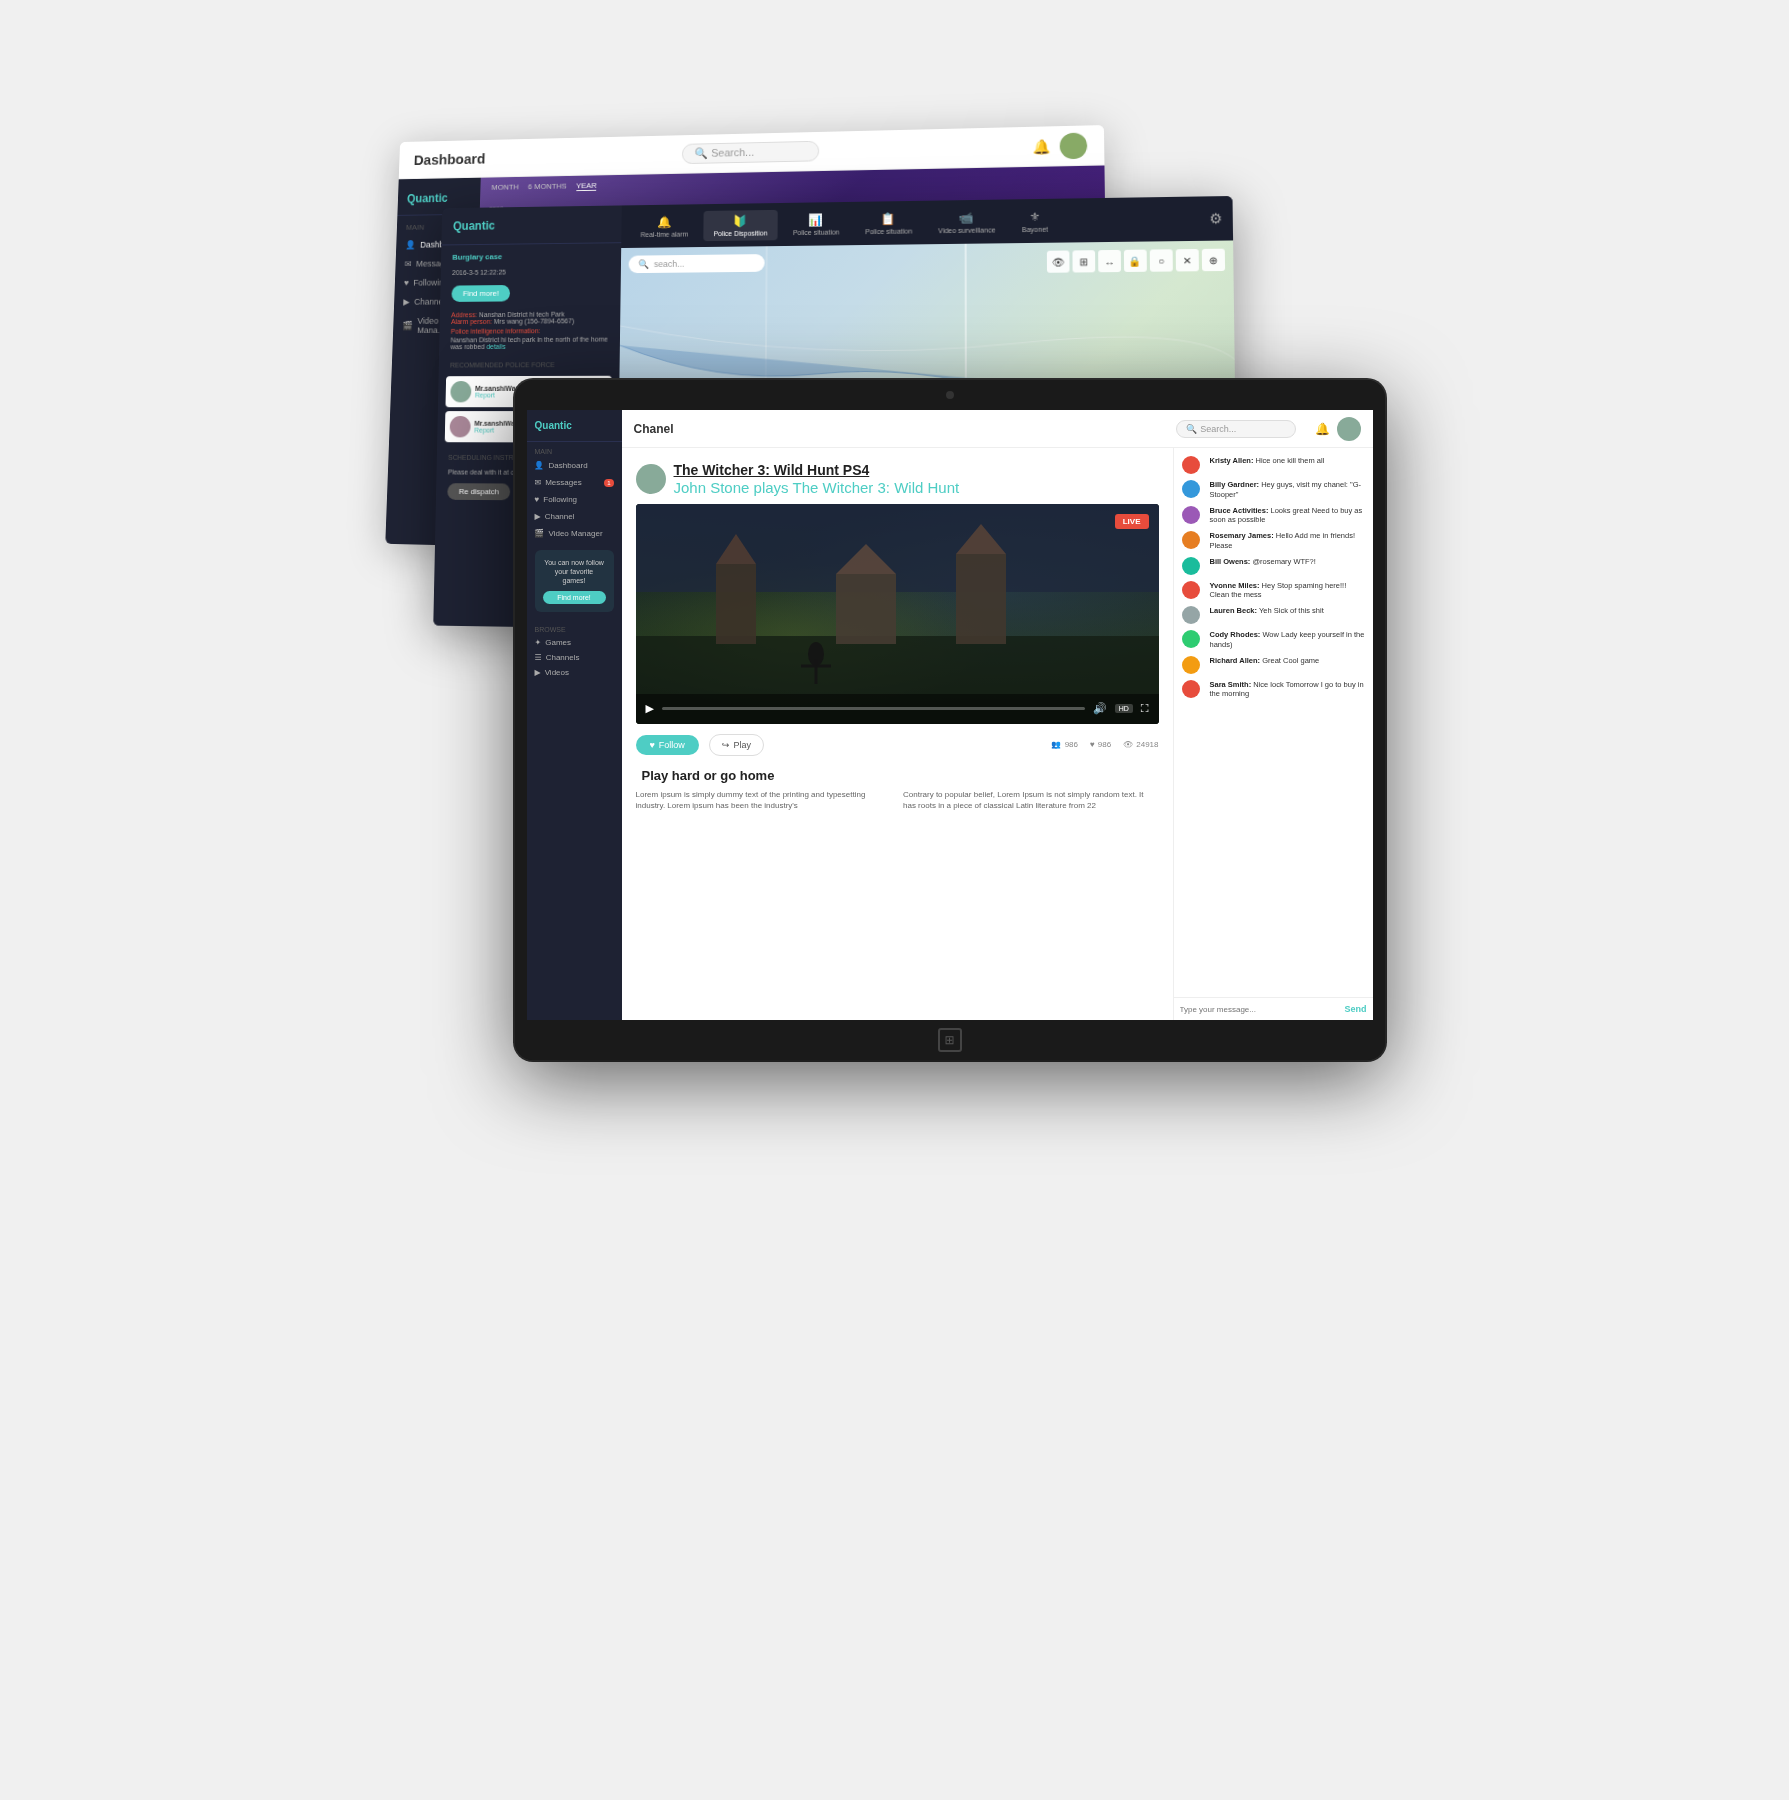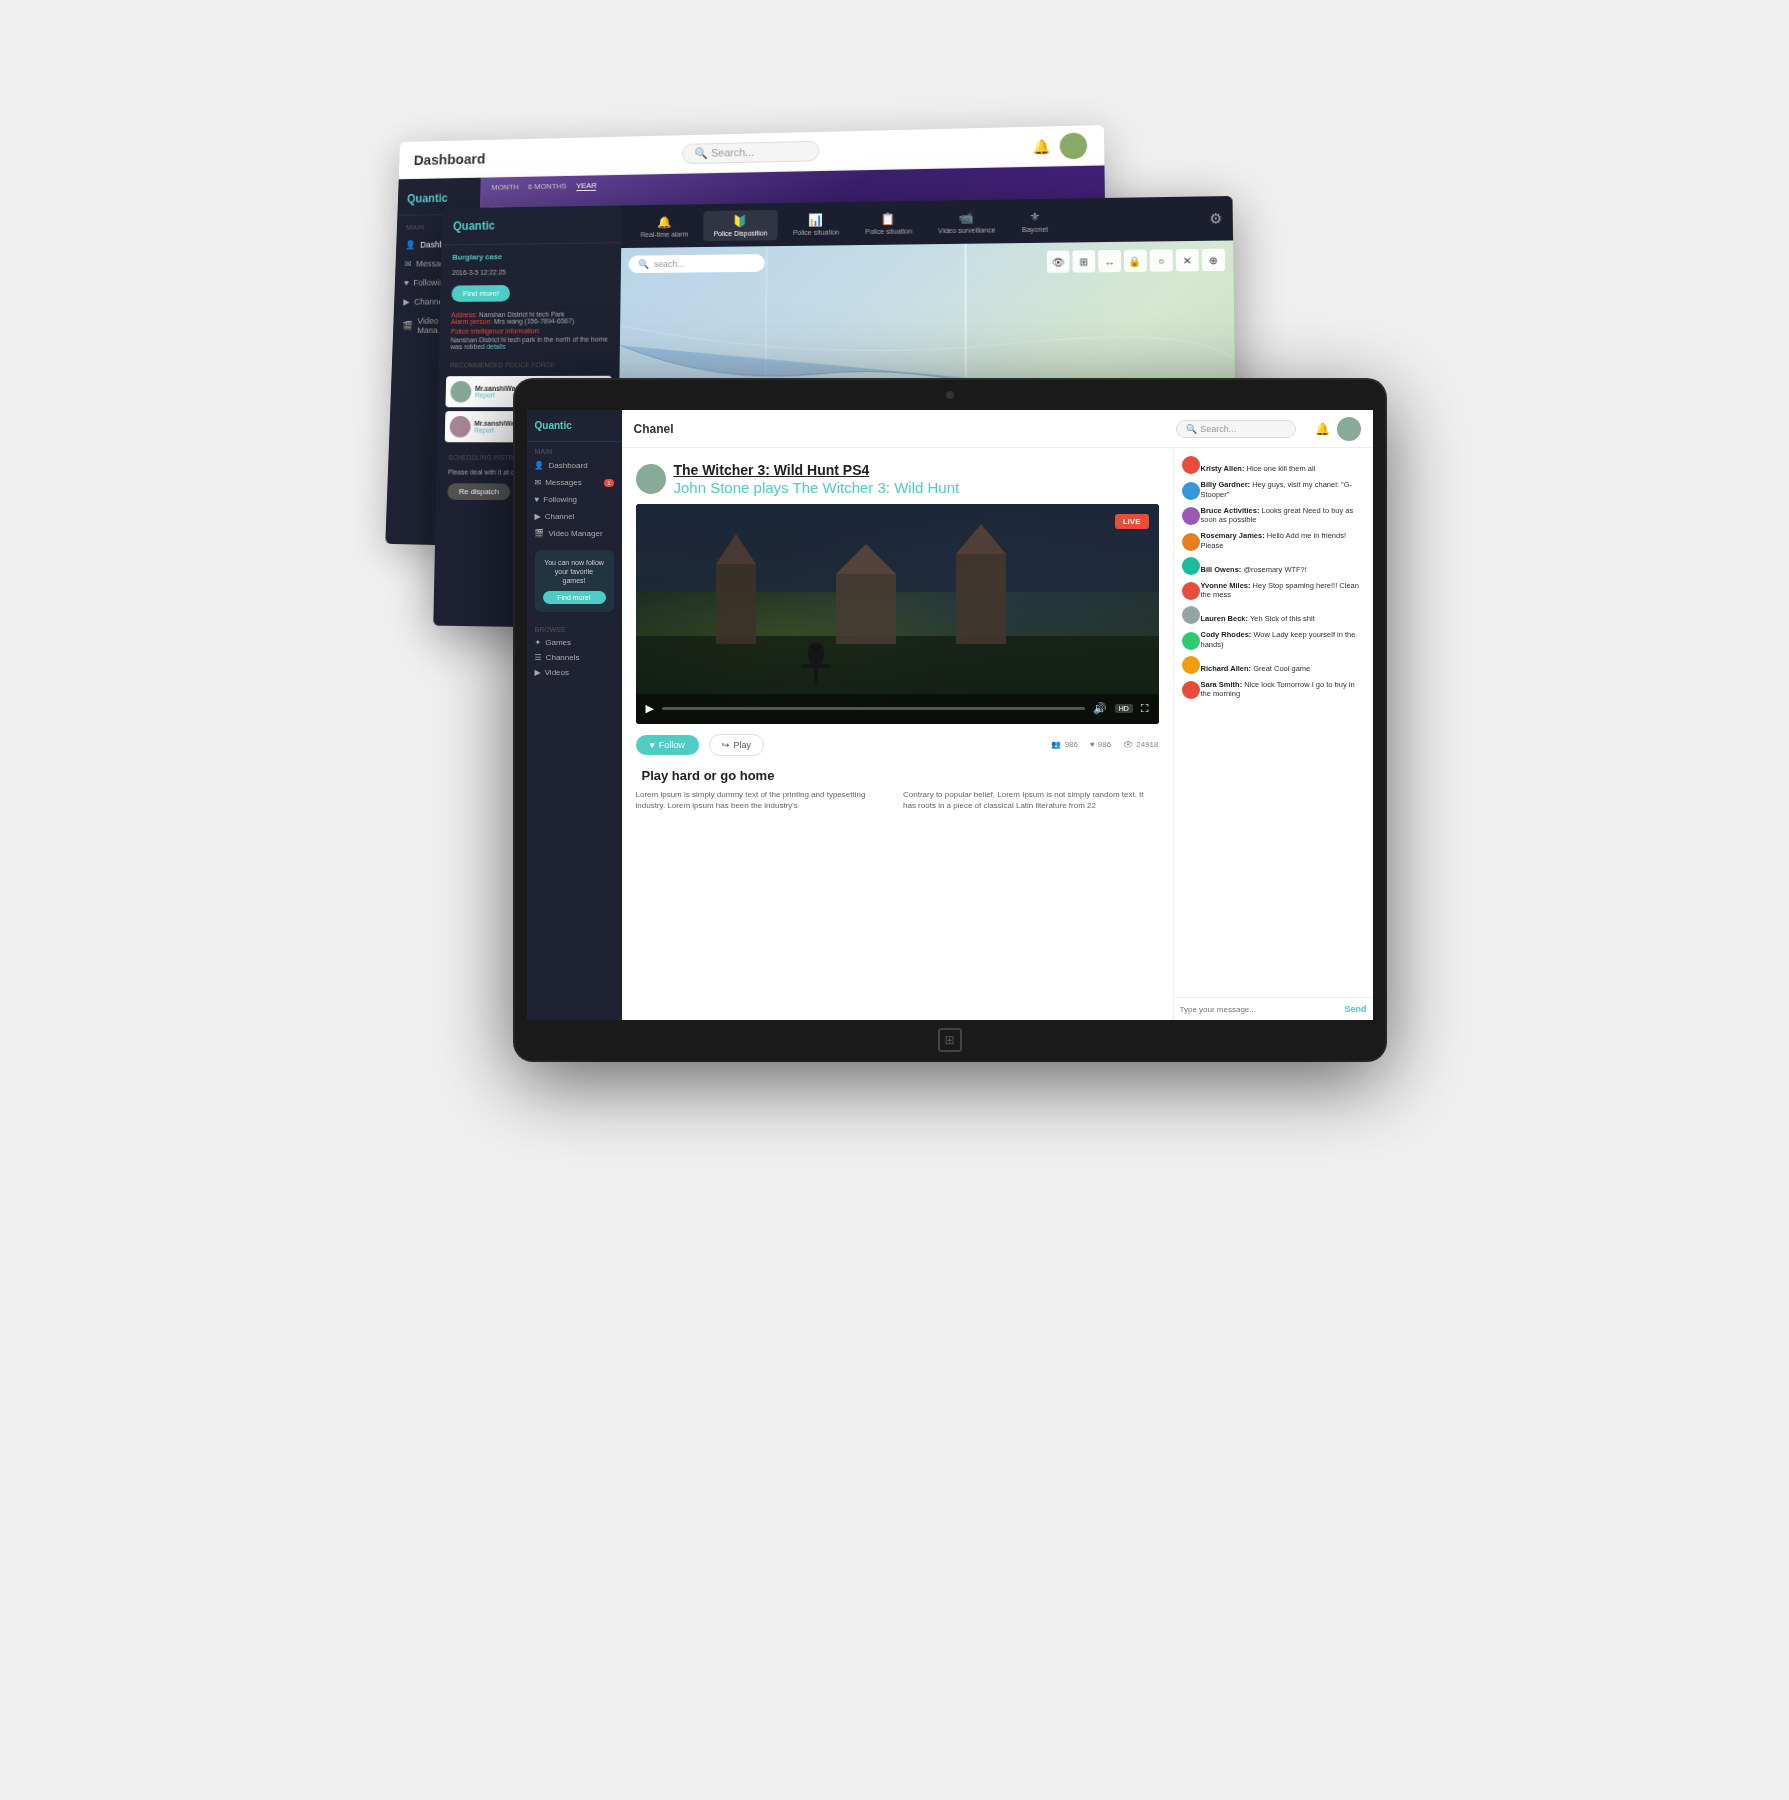--- a/index.html
+++ b/index.html
@@ -514,21 +514,21 @@
       width: 200px;
       border-left: 1px solid #eee;
       display: flex;
       flex-direction: column;
     }
     .chat-messages {
       flex: 1;
       overflow-y: auto;
       padding: 8px;
     }
-    .chat-msg { display: flex; gap: 1px; margin-bottom: 6px; align-items: flex-end; }
+    .chat-msg { display: flex; gap: 10px; margin-bottom: 6px; align-items: flex-start; }
     .chat-avatar { width: 18px; height: 18px; border-radius: 50%; flex-shrink: 0; }
     .chat-text { font-size: 7.5px; color: #333; line-height: 1.3; }
     .chat-name { font-weight: bold; color: #222; }
     .chat-input-area {
       border-top: 1px solid #eee;
       padding: 6px;
       display: flex;
       align-items: center;
       gap: 5px;
     }

